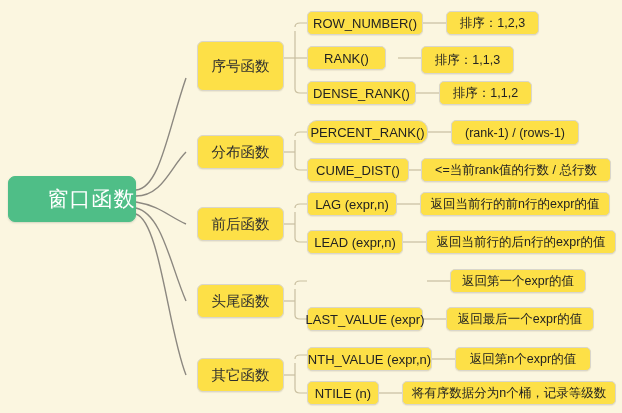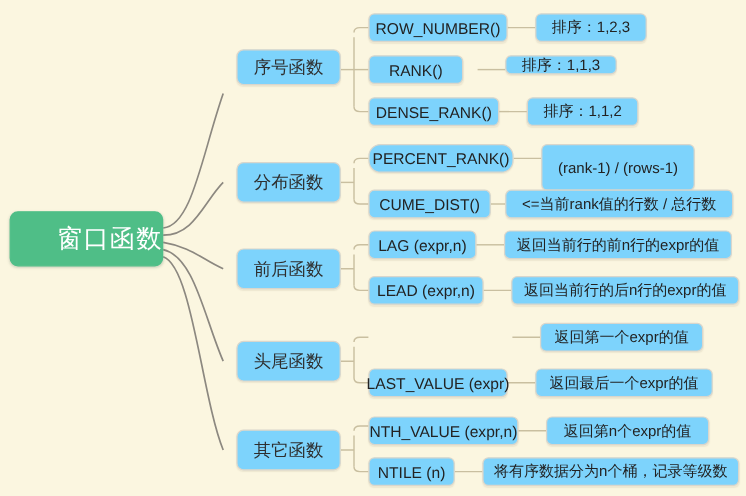--- a/index.html
+++ b/index.html
@@ -27,21 +27,21 @@
     height: 413px;
     pointer-events: none;
   }
   .node {
     position: absolute;
     box-sizing: border-box;
     display: flex;
     align-items: center;
     justify-content: center;
     white-space: nowrap;
-    background: #7dd3fc;
+    background: #fde047;
     border: 1px solid #d9d6cc;
     border-radius: 5px;
     color: #333333;
     box-shadow: 0 1px 1px rgba(120,110,80,0.10);
   }
   .root-node {
     background: #4fbe87;
     border: 1px solid #4fbe87;
     border-radius: 7px;
     color: #ffffff;
@@ -120,49 +120,49 @@
       <path d="M423,319 L446,319"></path>
       <path d="M432,359 L455,359"></path>
       <path d="M379,393 L402,393"></path>
     </g>
   </svg>
 
   <div class="node root-node" style="left:8px; top:176px; width:128px; height:46px;padding-left:39px;">
     <span>窗口函数</span>
   </div>
 
-  <div class="node branch-node" style="left:197px; top:41px; width:87px; height:30px;">
+  <div class="node branch-node" style="left:197px; top:41px; width:87px; height:50px;">
     <span>序号函数</span>
   </div>
   <div class="node func-node" style="left:307px; top:11px; width:116px; height:24px;">
     <span>ROW_NUMBER()</span>
   </div>
   <div class="node desc-node" style="left:446px; top:11px; width:93px; height:24px;">
     <span>排序：1,2,3</span>
   </div>
   <div class="node func-node" style="left:307px; top:46px; width:79px; height:24px;">
     <span>RANK()</span>
   </div>
-  <div class="node desc-node" style="left:421px; top:46px; width:93px; height:16px;">
+  <div class="node desc-node" style="left:421px; top:46px; width:93px; height:28px;">
     <span>排序：1,1,3</span>
   </div>
   <div class="node func-node" style="left:307px; top:81px; width:109px; height:24px;">
     <span>DENSE_RANK()</span>
   </div>
   <div class="node desc-node" style="left:439px; top:81px; width:93px; height:24px;">
     <span>排序：1,1,2</span>
   </div>
 
   <div class="node branch-node" style="left:197px; top:135px; width:87px; height:34px;">
     <span>分布函数</span>
   </div>
   <div class="node func-node" style="left:307px; top:120px; width:121px; height:24px;border-radius:10px;">
     <span>PERCENT_RANK()</span>
   </div>
-  <div class="node desc-node" style="left:451px; top:120px; width:128px; height:39px;">
+  <div class="node desc-node" style="left:451px; top:120px; width:128px; height:25px;">
     <span>(rank-1) / (rows-1)</span>
   </div>
   <div class="node func-node" style="left:307px; top:158px; width:102px; height:24px;">
     <span>CUME_DIST()</span>
   </div>
   <div class="node desc-node" style="left:421px; top:158px; width:190px; height:24px;">
     <span>&lt;=当前rank值的行数 / 总行数</span>
   </div>
 
   <div class="node branch-node" style="left:197px; top:207px; width:87px; height:34px;">

